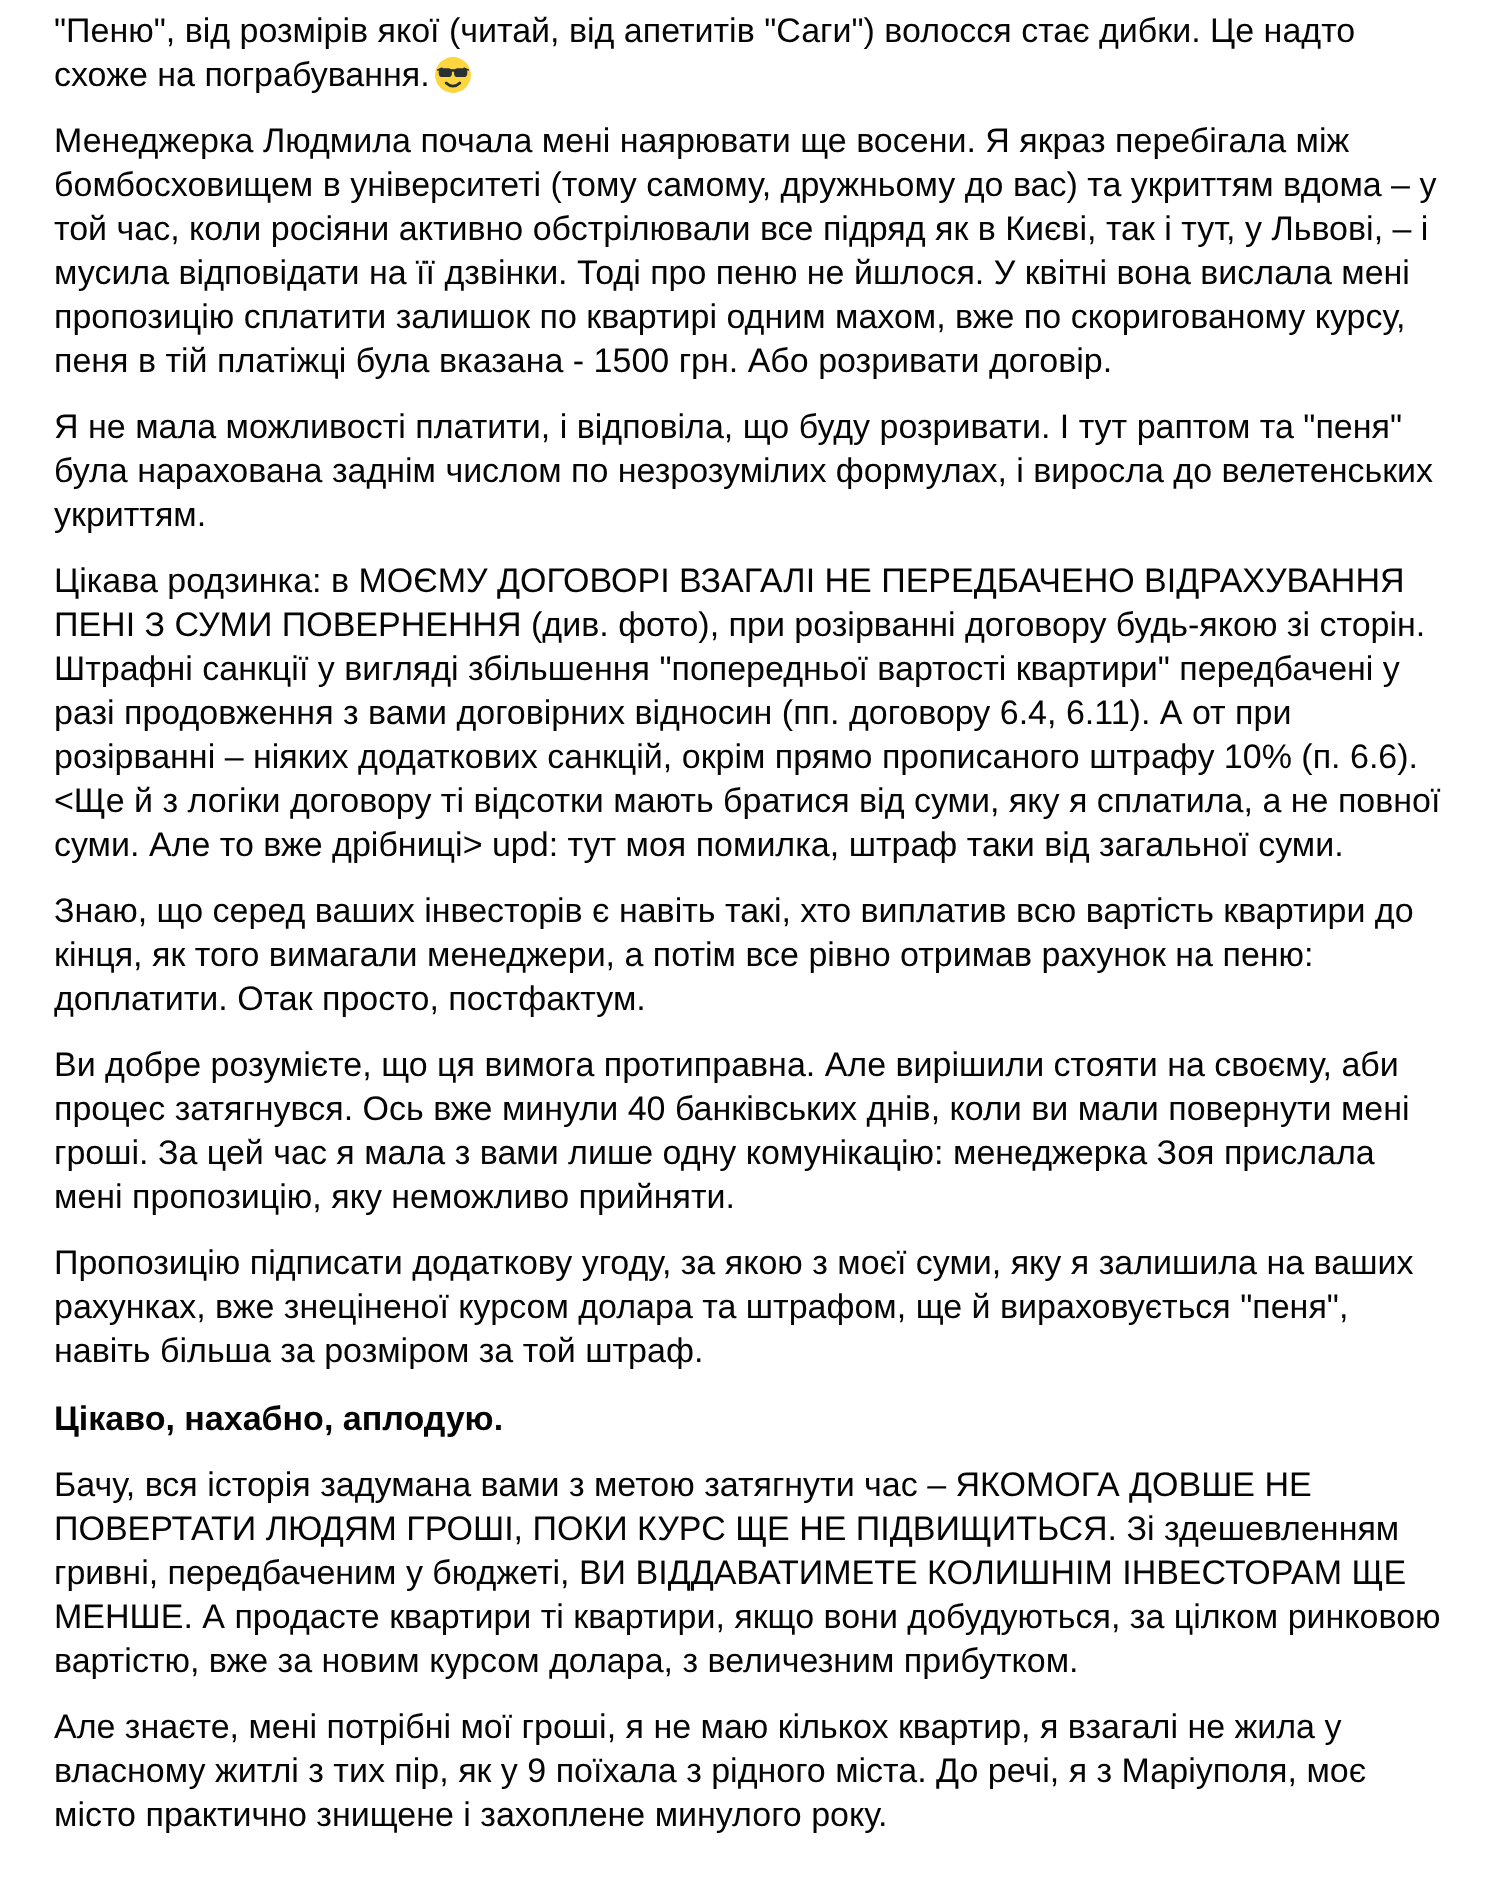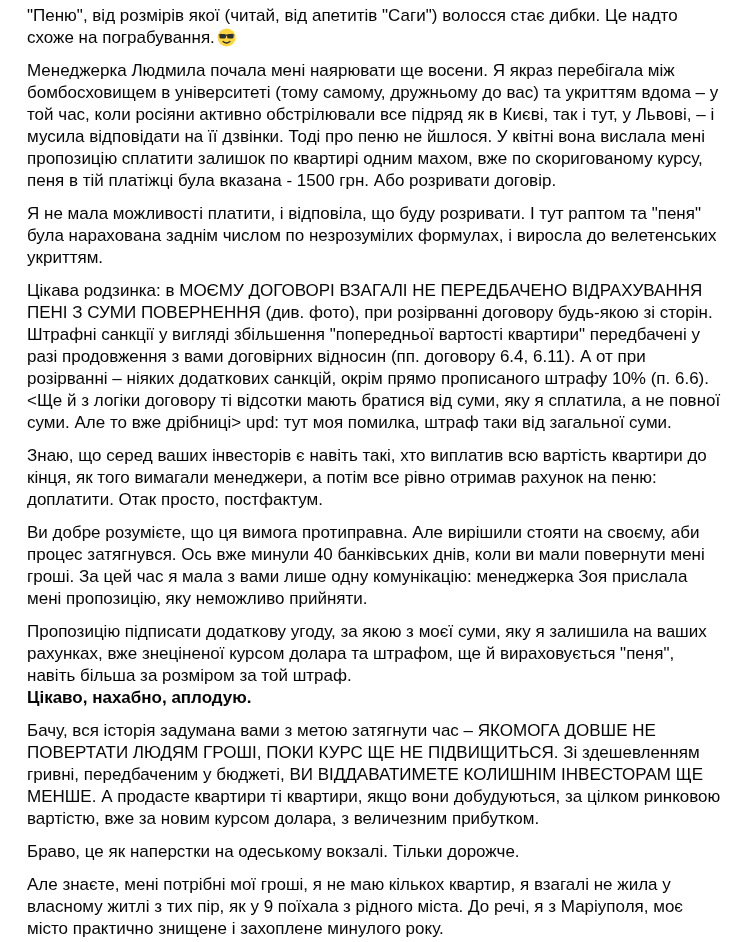--- a/index.html
+++ b/index.html
@@ -16,21 +16,21 @@
     line-height: 22px;
     color: #050505;
   }
   .post {
     padding: 5px 26px 0 27px;
   }
   .post p {
     margin: 0 0 11px 0;
     white-space: pre-wrap;
   }
-  .post p.mb0 { margin-bottom: 0; }
+  .post p.mb0 { margin-bottom: 12px; }
   .post p.tight { margin-top: 0; margin-bottom: 11px; font-weight: bold; }
   .emoji {
     display: inline-block;
     width: 19px;
     height: 19px;
     vertical-align: -4px;
     margin-left: 2px;
   }
 </style>
 </head>
@@ -56,17 +56,16 @@
   <p>Знаю, що серед ваших інвесторів є навіть такі, хто виплатив всю вартість квартири до кінця, як того вимагали менеджери, а потім все рівно отримав рахунок на пеню: доплатити. Отак просто, постфактум.</p>
 
   <p>Ви добре розумієте, що ця вимога протиправна. Але вирішили стояти на своєму, аби процес затягнувся. Ось вже минули 40 банківських днів, коли ви мали повернути мені гроші. За цей час я мала з вами лише одну комунікацію: менеджерка Зоя прислала мені пропозицію, яку неможливо прийняти.</p>
 
   <p class="mb0">Пропозицію підписати додаткову угоду, за якою з моєї суми, яку я залишила на ваших рахунках, вже знеціненої курсом долара та штрафом, ще й вираховується "пеня", навіть більша за розміром за той штраф.</p>
 
   <p class="tight">Цікаво, нахабно, аплодую.</p>
 
   <p>Бачу, вся історія задумана вами з метою затягнути час – ЯКОМОГА ДОВШЕ НЕ ПОВЕРТАТИ ЛЮДЯМ ГРОШІ, ПОКИ КУРС ЩЕ НЕ ПІДВИЩИТЬСЯ. Зі здешевленням гривні, передбаченим у бюджеті, ВИ ВІДДАВАТИМЕТЕ КОЛИШНІМ ІНВЕСТОРАМ ЩЕ МЕНШЕ. А продасте квартири ті квартири, якщо вони добудуються, за цілком ринковою вартістю, вже за новим курсом долара, з величезним прибутком.</p>
 
-  <p>Браво, це як наперстки на одеському вокзалі. Тільки дорожче.</p>
 
   <p>Але знаєте, мені потрібні мої гроші, я не маю кількох квартир, я взагалі не жила у власному житлі з тих пір, як у 9 поїхала з рідного міста. До речі, я з Маріуполя, моє місто практично знищене і захоплене минулого року.</p>
 
 </div>
 
 </body></html>

